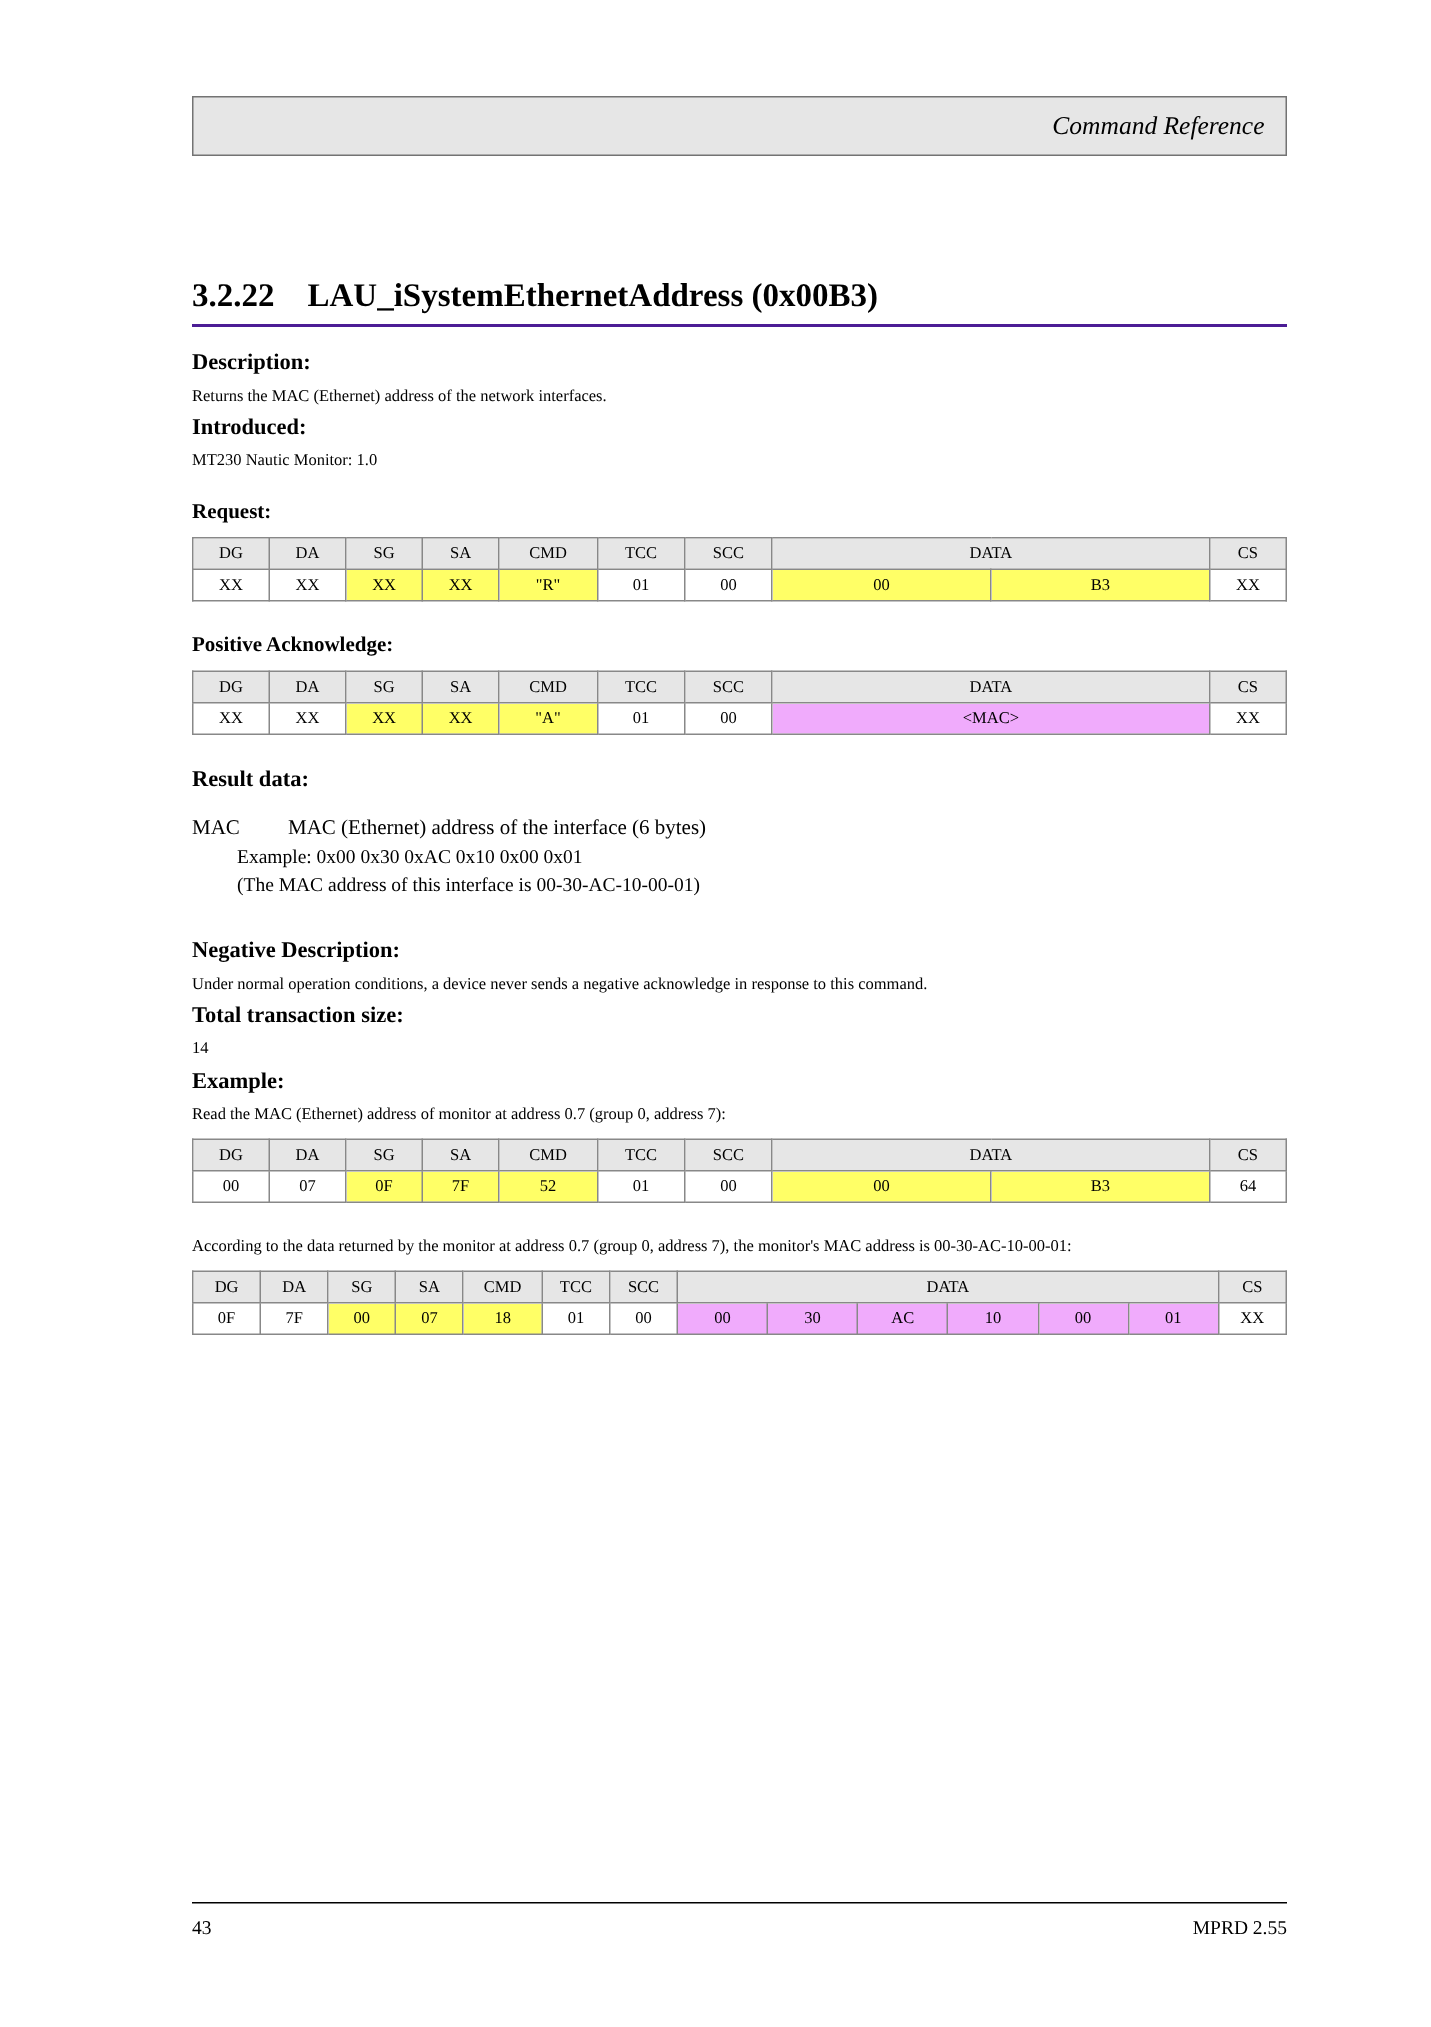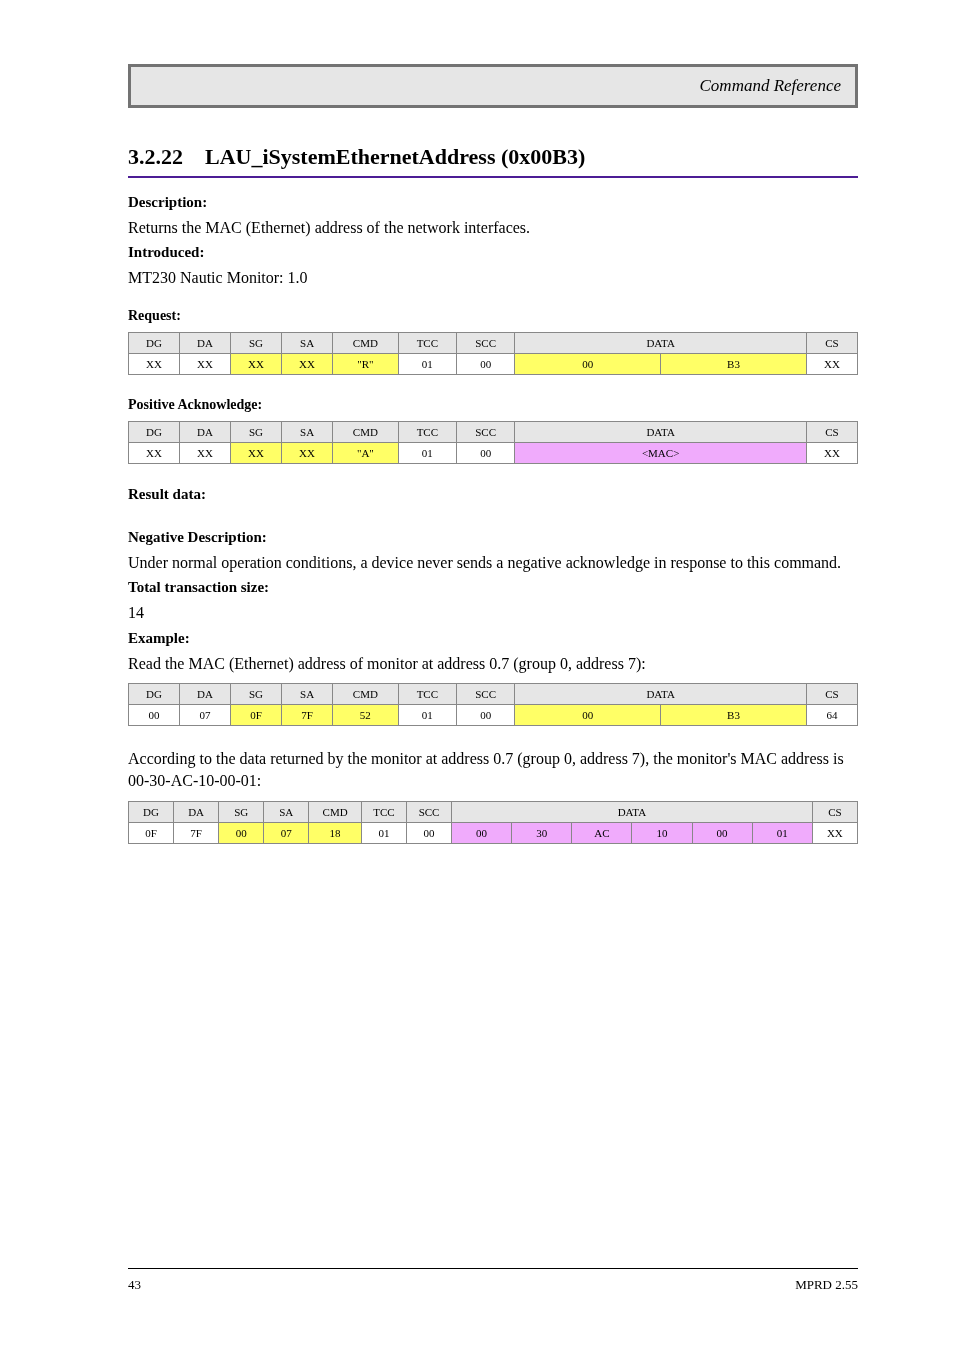--- a/index.html
+++ b/index.html
@@ -10,47 +10,47 @@
     color: #000;
   }
   .page {
     width: 954px;
     height: 1351px;
     box-sizing: border-box;
     padding: 64px 96px 50px 128px;
     position: relative;
   }
   .header-box {
-    border: 3px solid #737373;
+    border: 1px solid #737373;
     background: #e6e6e6;
     height: 38px;
     display: flex;
     align-items: center;
     justify-content: flex-end;
     padding: 0 14px;
     font-style: italic;
     font-size: 17px;
-    margin-bottom: 36px;
+    margin-bottom: 80px;
     text-align: right;
   }
   .section-title {
     font-size: 22px;
     font-weight: bold;
     border-bottom: 2px solid #4c1d95;
     padding-bottom: 6px;
     margin-bottom: 16px;
   }
   .subheading {
     font-weight: bold;
     font-size: 15px;
     margin-top: 5px;
     margin-bottom: 6px;
   }
   .body-text {
-    font-size: 16px;
+    font-size: 11px;
     line-height: 1.4;
     margin: 4px 0;
   }
   table.proto {
     border-collapse: collapse;
     width: 100%;
     margin: 8px 0 22px 0;
     font-size: 11px;
     table-layout: fixed;
   }
@@ -197,20 +197,29 @@
       <td class="yellow">"A"</td>
       <td>01</td>
       <td>00</td>
       <td class="cyan">&lt;MAC&gt;</td>
       <td>XX</td>
     </tr>
   </tbody>
     </table>
 
   <div class="subheading">Result data:</div>
+  <div class="param-block">
+    <span class="param-name">MAC</span>
+    <span class="param-desc">MAC (Ethernet) address of the interface (6 bytes)</span>
+    <div class="param-example">
+      <span>Example:</span>
+      <span>0x00 0x30 0xAC 0x10 0x00 0x01</span><br>
+      <span>(The MAC address of this interface is 00-30-AC-10-00-01)</span>
+    </div>
+  </div>
 
   <div class="subheading" style="margin-top:26px;">Negative Description:</div>
   <div class="body-text">Under normal operation conditions, a device never sends a negative acknowledge in response to this command.</div>
 
   <div class="subheading">Total transaction size:</div>
   <div class="body-text">14</div>
 
   <div class="subheading">Example:</div>
   <div class="body-text">Read the MAC (Ethernet) address of monitor at address 0.7 (group 0, address 7):</div>
 

